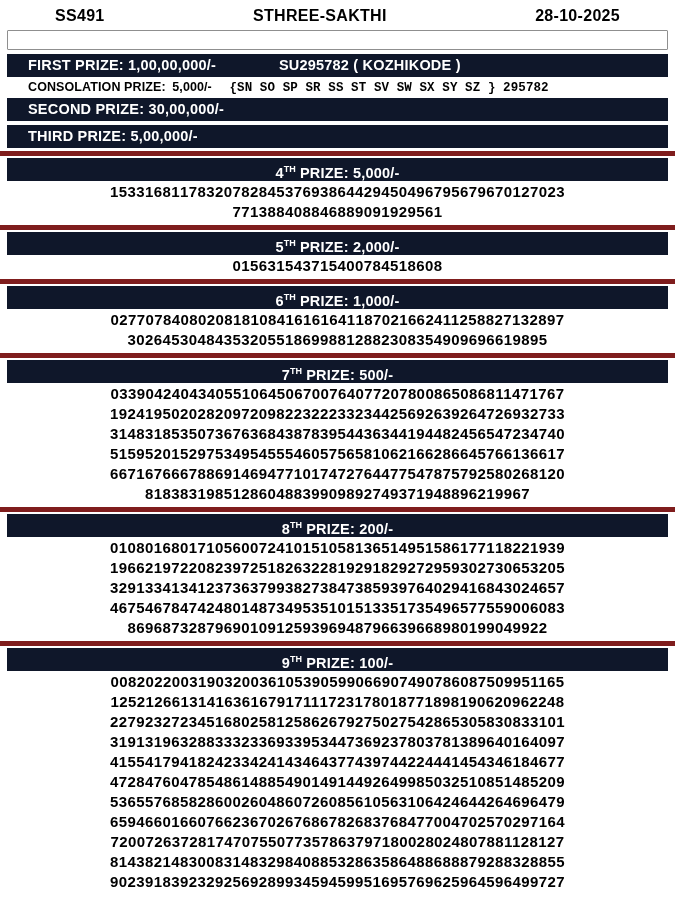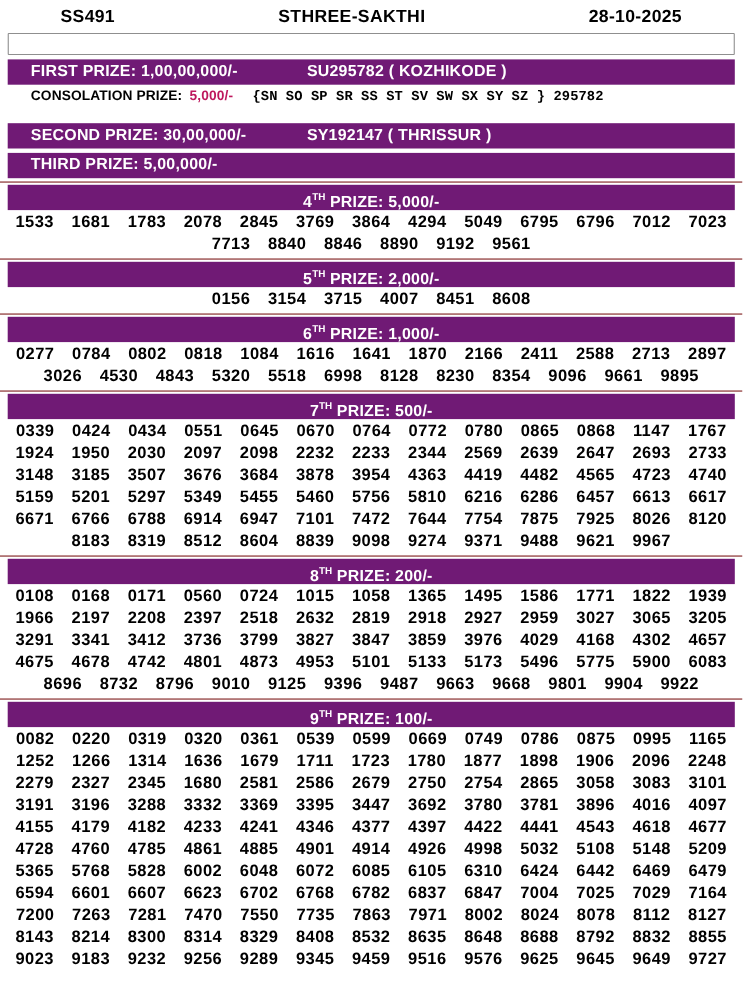--- a/index.html
+++ b/index.html
@@ -12,41 +12,41 @@
   .topbar{
     display:flex;justify-content:space-between;align-items:center;
     padding:7px 55px 2px 55px;
   }
   .topbar .t{font-size:16px;font-weight:700;letter-spacing:0.3px;}
   .blank-bar{
     margin:3px 7px 4px 7px;height:18px;
     border:1px solid #8f8f8f;background:#fff;border-radius:1px;
   }
   .bar{
-    margin:0 7px;background:#701a75;color:#fff;
+    margin:0 7px;background:#0f172a;color:#fff;
     height:23px;line-height:23px;
     font-size:14.5px;font-weight:700;letter-spacing:0.2px;
     white-space:nowrap;overflow:hidden;
   }
   .bar.split{display:flex;padding-left:21px;}
   .bar.split .lbl{width:251px;flex:none;}
   .bar.split .tkt{flex:1;}
   .bar.center{text-align:center;}
   .bar sup{font-size:9px;vertical-align:6px;letter-spacing:0;}
-  .mt2{margin-top:14px;} .mt4{margin-top:4px;}
+  .mt2{margin-top:0;flex-direction:column;} .mt4{margin-top:4px;}
   .consolation{
     padding:3px 0 3px 28px;font-size:12.5px;font-weight:700;
     white-space:nowrap;letter-spacing:0.1px;
   }
   .consolation .amt{padding:0 4px 0 3px;}
   .consolation .series{padding-left:10px;font-family:Liberation Mono, monospace;}
-  .psec{margin-top:3px;border-top:1px solid #7f1d1d;padding-top:2px;}
+  .psec{margin-top:3px;border-top:5px solid #7f1d1d;padding-top:2px;}
   .psec .bar{margin-bottom:1px;}
   .numrow{
-    display:flex;justify-content:center;column-gap:16px;
+    display:flex;justify-content:center;
     line-height:20px;font-size:15px;font-weight:700;
     letter-spacing:0.4px;white-space:nowrap;
   }
   .num{display:inline-block;}
 </style>
 </head>
 <body>
 
 <header class="topbar">
   <span class="t">SS491</span>
@@ -56,21 +56,21 @@
 
 <div class="blank-bar"></div>
 
 <div class="bar split">
   <span class="lbl">FIRST PRIZE: 1,00,00,000/-</span>
   <span class="tkt">SU295782 ( KOZHIKODE )</span>
 </div>
 
 <div class="consolation">
   <span>CONSOLATION PRIZE:</span>
-  <span class="amt" style="color: #be185d;">5,000/-</span>
+  <span class="amt" style="color: #000000;">5,000/-</span>
   <span class="series">{SN SO SP SR SS ST SV SW SX SY SZ } 295782</span>
 </div>
 
 <div class="bar split mt2">
   <span class="lbl">SECOND PRIZE: 30,00,000/-</span>
   <span class="tkt">SY192147 ( THRISSUR )</span>
 </div>
 
 <div class="bar split mt4">
   <span class="lbl">THIRD PRIZE: 5,00,000/-</span>
@@ -159,21 +159,21 @@
         <span class="num">0772</span>
         <span class="num">0780</span>
         <span class="num">0865</span>
         <span class="num">0868</span>
         <span class="num">1147</span>
         <span class="num">1767</span>
       </div>
       <div class="numrow">
         <span class="num">1924</span>
         <span class="num">1950</span>
-        <span class="num">2030</span>
+        <span class="num">2028</span>
         <span class="num">2097</span>
         <span class="num">2098</span>
         <span class="num">2232</span>
         <span class="num">2233</span>
         <span class="num">2344</span>
         <span class="num">2569</span>
         <span class="num">2639</span>
         <span class="num">2647</span>
         <span class="num">2693</span>
         <span class="num">2733</span>

